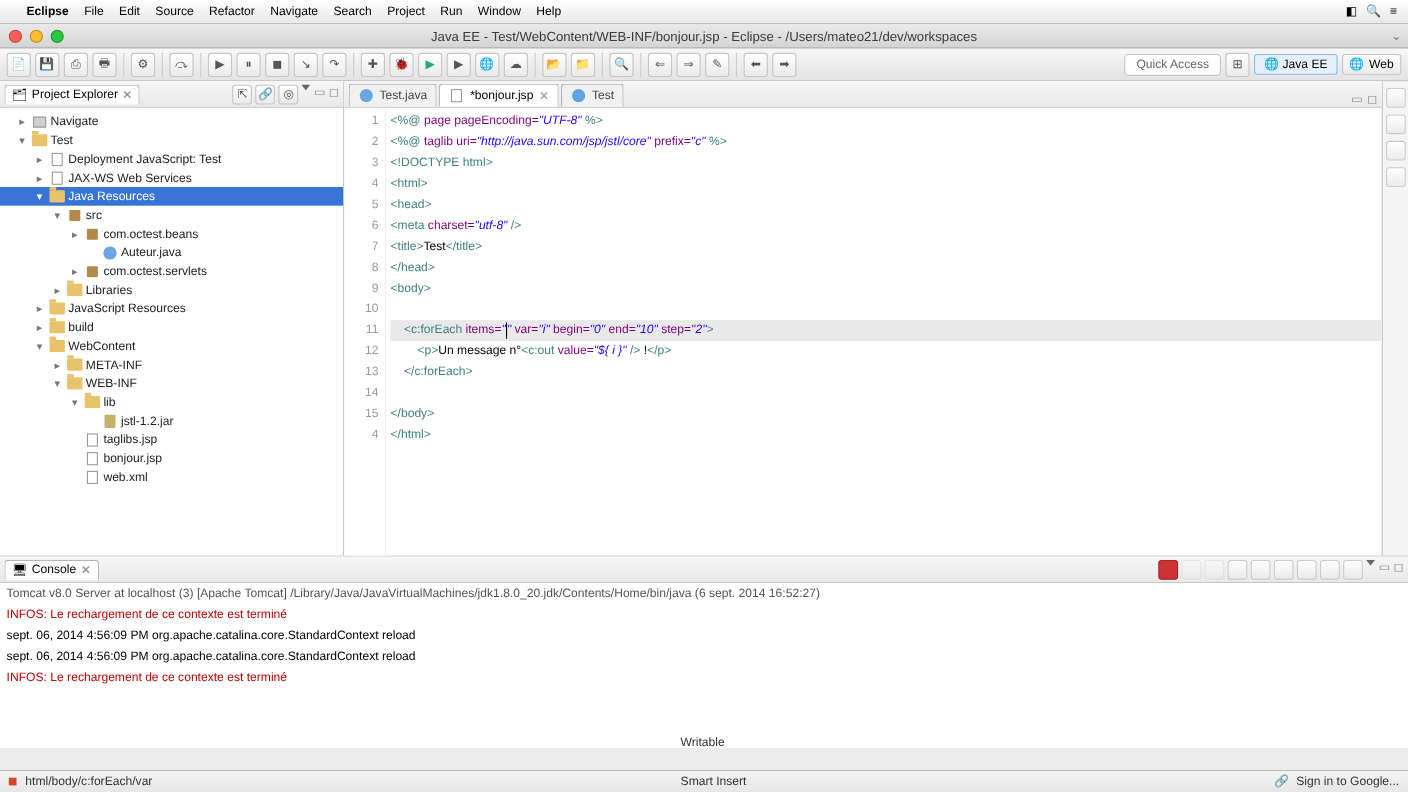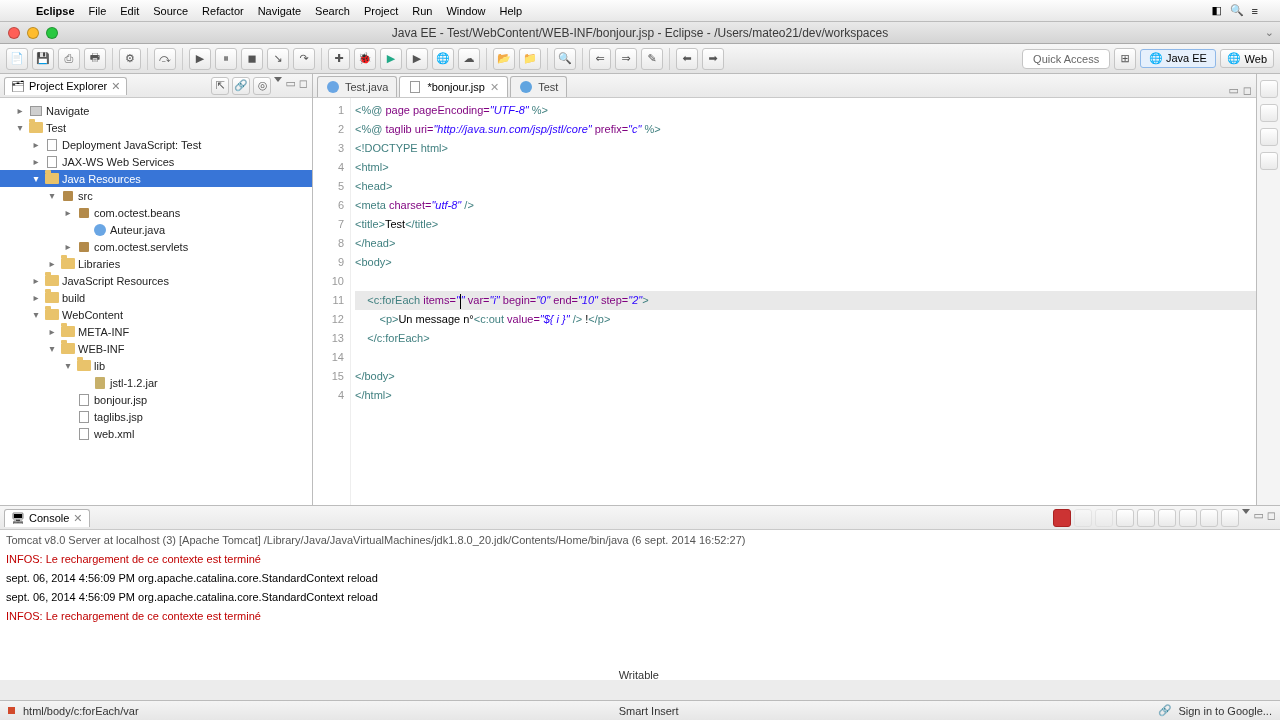--- a/index.html
+++ b/index.html
@@ -1,18 +1,18 @@
 <!DOCTYPE html>
 <html><head>
 <meta charset="utf-8">
 <style>
 * { margin:0; padding:0; box-sizing:border-box; font-family:"Lucida Grande","Helvetica Neue",Arial,sans-serif; font-size:11px; }
 body { width:1280px; height:720px; background:#ececec; overflow:hidden; position:relative; }
 
-.menubar{height:22px;background:linear-gradient(#fdfdfd,#e8e8e8);display:flex;align-items:center;padding:0 22px;gap:14px;border-bottom:1px solid #bbb;}
+.menubar{height:22px;background:linear-gradient(#fdfdfd,#e8e8e8);display:flex;align-items:center;padding:0 10px;gap:14px;border-bottom:1px solid #bbb;}
 .menubar .apple{font-size:14px;}
 .menubar .app{font-weight:bold;}
 .menubar .right{margin-left:auto;display:flex;gap:8px;align-items:center;}
 
 .titlebar{height:22px;background:linear-gradient(#e9e9e9,#d4d4d4);display:flex;align-items:center;position:relative;border-bottom:1px solid #aaa;}
 .traffic{display:flex;gap:7px;padding-left:8px;}
 .dot{width:12px;height:12px;border-radius:50%;border:0.5px solid rgba(0,0,0,.25);}
 .dot.r{background:#ff5f57;} .dot.y{background:#febc2e;} .dot.g{background:#28c840;}
 .wtitle{position:absolute;left:0;right:0;text-align:center;font-size:12px;color:#3a3a3a;}
 .toggle{margin-left:auto;padding-right:6px;color:#777;}
@@ -295,28 +295,28 @@
           <span class="tree-icon">
             <span class="jar-i"></span>
           </span>
           <span>jstl-1.2.jar</span>
         </div>
         <div class="tree-node" style="padding-left: 62px;">
           <span class="tw"></span>
           <span class="tree-icon">
             <span class="file-i"></span>
           </span>
+          <span>taglibs.jsp</span>
+        </div>
+        <div class="tree-node" style="padding-left: 62px;">
+          <span class="tw"></span>
+          <span class="tree-icon">
+            <span class="file-i"></span>
+          </span>
           <span>bonjour.jsp</span>
-        </div>
-        <div class="tree-node" style="padding-left: 62px;">
-          <span class="tw"></span>
-          <span class="tree-icon">
-            <span class="file-i"></span>
-          </span>
-          <span>taglibs.jsp</span>
         </div>
         <div class="tree-node" style="padding-left: 62px;">
           <span class="tw"></span>
           <span class="tree-icon">
             <span class="file-i"></span>
           </span>
           <span>web.xml</span>
         </div>
       </div>
   </div>

